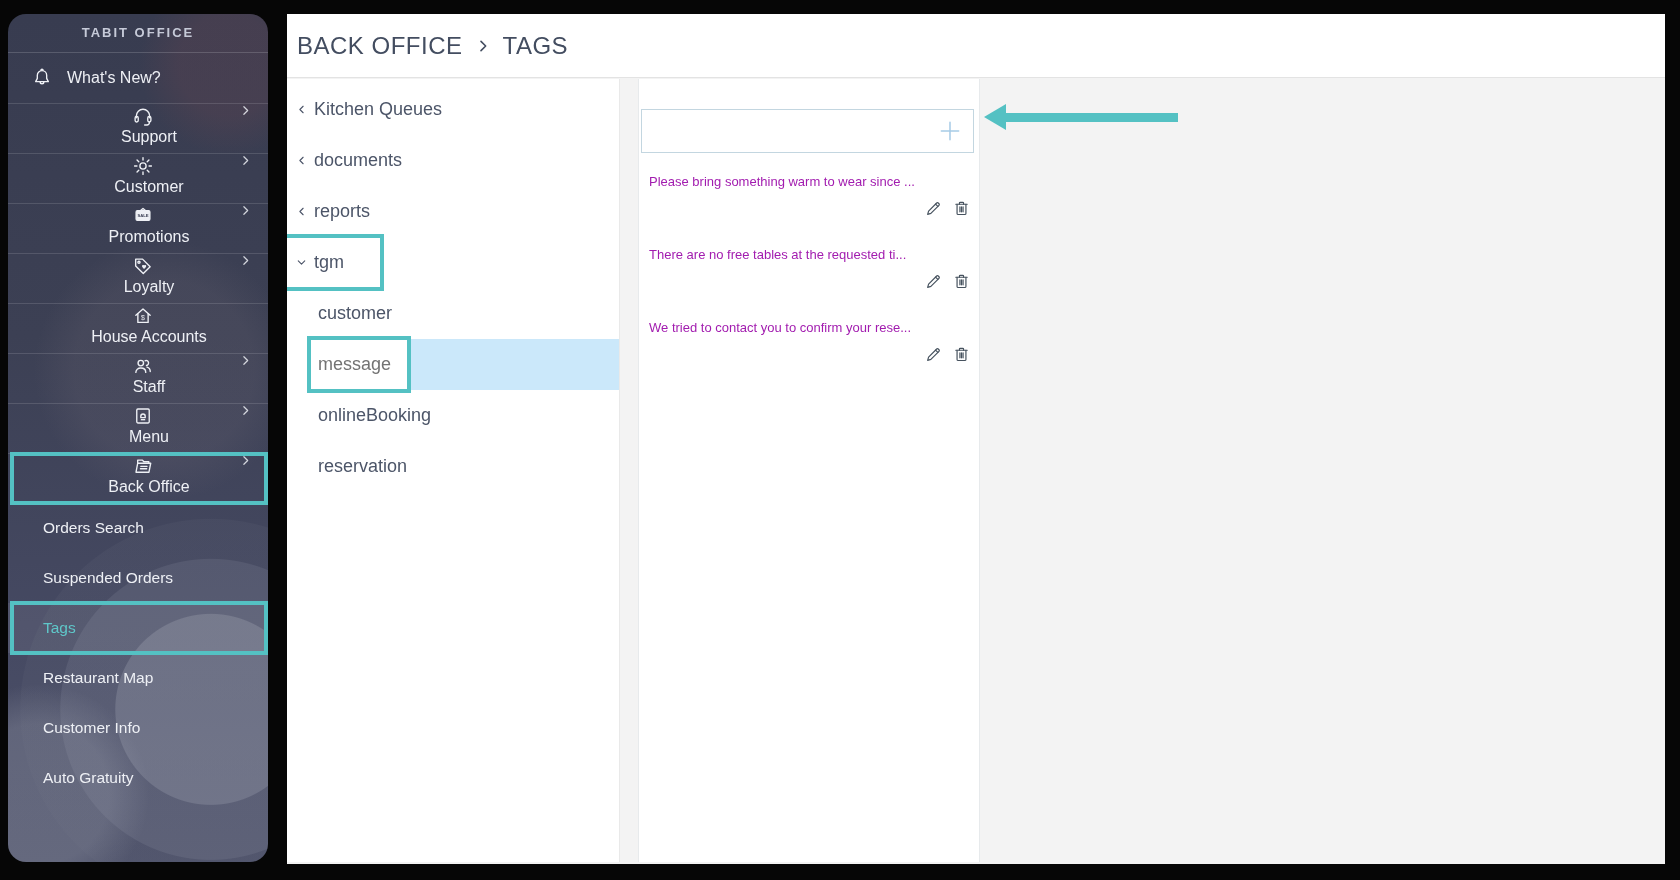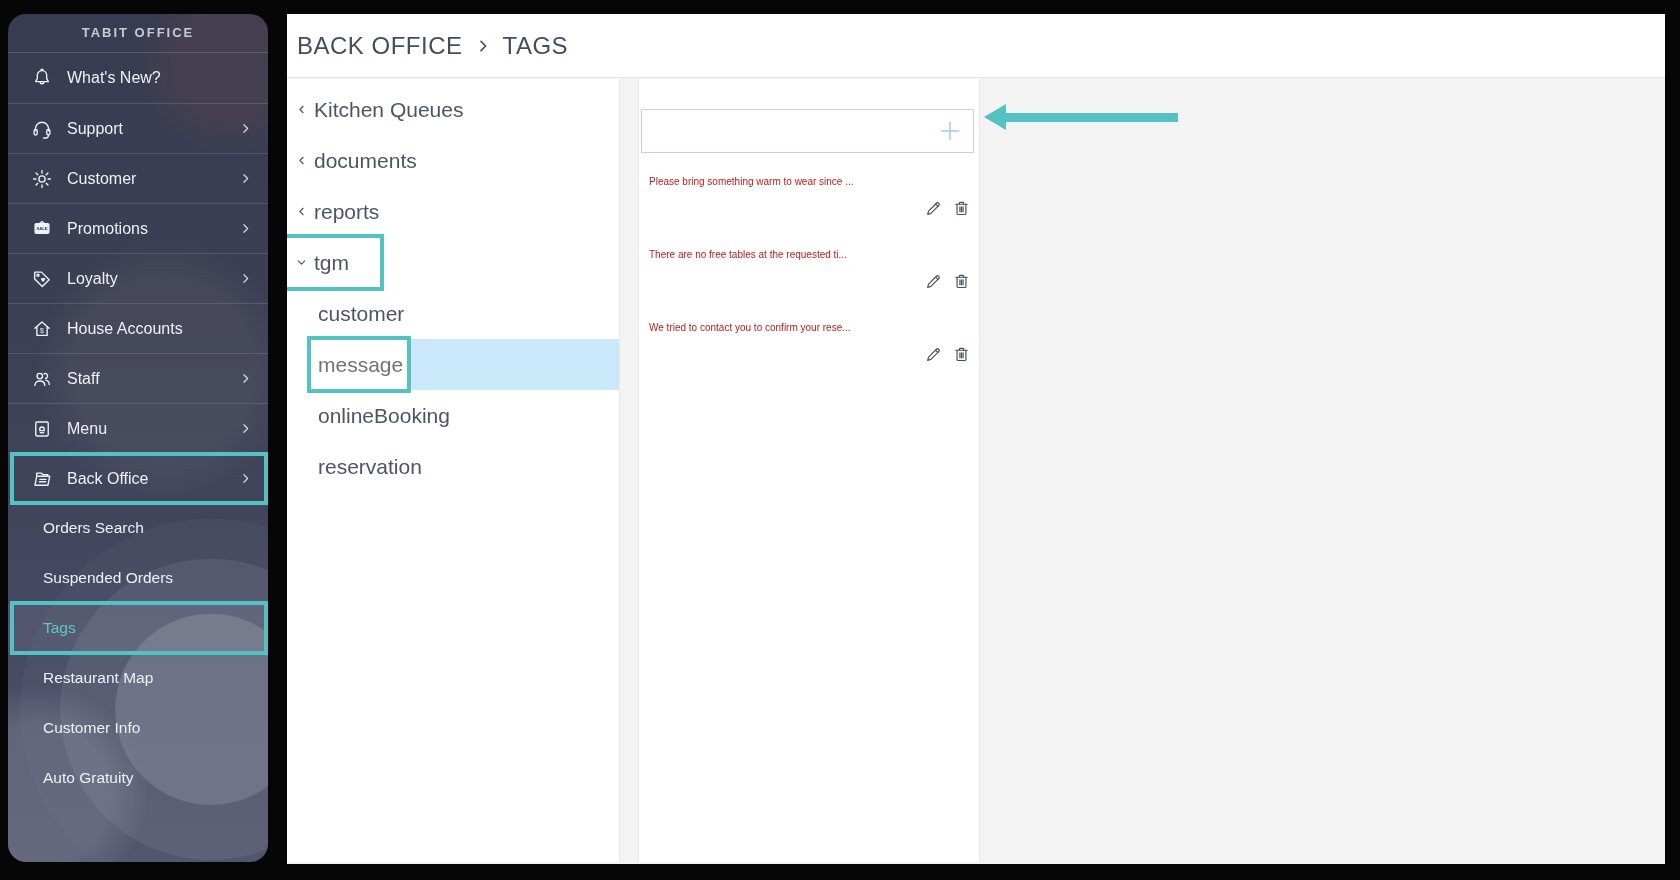--- a/index.html
+++ b/index.html
@@ -12,21 +12,21 @@
     background-image:
       radial-gradient(circle at 78% 82%, rgba(168,172,186,.40) 0 95px, rgba(150,154,170,.22) 96px 150px, rgba(120,124,140,.10) 151px 190px, transparent 191px),
       radial-gradient(circle at 12% 92%, rgba(160,164,178,.28) 0 70px, transparent 110px),
       radial-gradient(circle at 60% 42%, rgba(130,120,130,.14) 0 90px, transparent 130px),
       radial-gradient(circle at 85% 6%, rgba(110,70,80,.25) 0 50px, transparent 90px),
       linear-gradient(180deg,#383c50 0%,#3c4054 38%,#454962 72%,#4e526a 100%); border-radius: 18px;}
   .sb-header{height:38px;line-height:38px;text-align:center;font-size:13px;font-weight:bold;
              letter-spacing:2px;color:#c6cad8;border-bottom:1px solid rgba(255,255,255,.16);}
   .srow{position:relative;height:50px;display:flex;align-items:center;padding-left:22px;
         font-size:16px;box-sizing:border-box;cursor:pointer;}
-  .srow.line{border-top:1px solid rgba(255,255,255,.13);}
+  .srow.line{border-top:1px solid rgba(255,255,255,.13);flex-direction:column;}
   .sicon{width:24px;height:24px;margin-right:13px;display:flex;align-items:center;justify-content:center;flex:none;}
   .sicon svg{width:22px;height:22px;}
   .slabel{flex:1;}
   .schev{position:absolute;right:16px;display:flex;opacity:.85;}
   .schev svg{width:13px;height:13px;}
   .srow.sub{padding-left:35px;font-size:15.5px;}
   .srow.sel{background:rgba(255,255,255,.07);}
   .srow.sel .slabel{color:#5fc7c9;}
   .srow.ann::after{content:'';position:absolute;inset:-2px 0 -2px 2px;border:4px solid #54c1c3;
                    pointer-events:none;z-index:3;}
@@ -36,21 +36,21 @@
   .header{position:absolute;top:0;left:0;right:0;height:64px;background:#fff;
           border-bottom:1px solid #e3e3e3;display:flex;align-items:center;padding-left:10px;box-sizing:border-box;}
   .crumb{display:flex;align-items:center;font-size:24px;color:#434d60;letter-spacing:.5px;}
   .crumb .sep{display:flex;margin:0 12px;color:#434d60;}
   .crumb .sep svg{width:16px;height:16px;stroke-width:2.4;}
 
   
   .tree{position:absolute;left:0;top:65px;width:333px;bottom:2px;background:#fff;
         border-right:1px solid #e9e9e9;padding-top:5px;box-sizing:border-box;}
   .trow{position:relative;height:51px;display:flex;align-items:center;padding-left:8px;
-        font-size:21px;color:#4c5568;box-sizing:border-box;cursor:pointer;}
+        font-size:18px;color:#4c5568;box-sizing:border-box;cursor:pointer;}
   .tchev{width:14px;margin-right:5px;display:flex;color:#4c5568;flex:none;}
   .tchev svg{width:13px;height:13px;}
   .trow.child{padding-left:31px;}
   .tlabel{position:relative;z-index:2;}
   .trow .band{display:none;}
   .trow.sel .band{display:block;position:absolute;left:20px;right:0;top:0;bottom:0;background:#cbe8fa;z-index:0;}
   .trow.sel .tlabel{color:#737373;}
   .ann-box{position:absolute;border:4px solid #54c1c3;box-sizing:border-box;z-index:1;pointer-events:none;}
   .tgm-box{left:-19px;top:-3px;width:116px;height:57px;}
   .msg-box{left:20px;top:-3px;width:104px;height:57px;background:#fff;}
@@ -58,21 +58,21 @@
   
   .tags-col{position:absolute;left:351px;top:65px;width:342px;bottom:2px;background:#fff;
             border-left:1px solid #e7eaec;border-right:1px solid #e7eaec;box-sizing:border-box;}
   .tag-input{position:relative;margin:30px 5px 0 2px;height:44px;border:1px solid #c3d6e0;background:#fff;box-sizing:border-box;}
   .tag-input input{position:absolute;inset:0;width:100%;height:100%;border:none;outline:none;background:transparent;
                    padding:0 44px 0 10px;font-size:15px;font-family:"Liberation Sans",sans-serif;box-sizing:border-box;}
   .plus-btn{position:absolute;right:10px;top:50%;transform:translateY(-50%);display:flex;color:#a7cbe6;cursor:pointer;}
   .plus-btn svg{width:26px;height:26px;stroke-width:1.4;}
   .tag-item{margin-top:24px;padding:0 6px 0 10px;}
   .tag-item:first-of-type{margin-top:18px;}
-  .tag-text{font-size:10px;color:#b91c1c;white-space:nowrap;overflow:hidden;height:22px;line-height:22px;}
+  .tag-text{font-size:13px;color:#a21caf;white-space:nowrap;overflow:hidden;height:22px;line-height:22px;}
   .tag-actions{display:flex;justify-content:flex-end;align-items:center;gap:9px;margin-top:3px;height:24px;
                color:#46525e;padding-right:2px;}
   .tag-actions .abtn{display:flex;cursor:pointer;color:#46525e;}
   .tag-actions svg{width:19px;height:19px;}
 
   
   .arrow{position:absolute;left:984px;top:104px;width:194px;height:26px;z-index:5;pointer-events:none;}
   .arrow .head{position:absolute;left:0;top:0;width:0;height:0;
                border-top:13px solid transparent;border-bottom:13px solid transparent;border-right:22px solid #54c1c3;}
   .arrow .shaft{position:absolute;left:20px;top:9px;right:0;height:9px;background:#54c1c3;}

